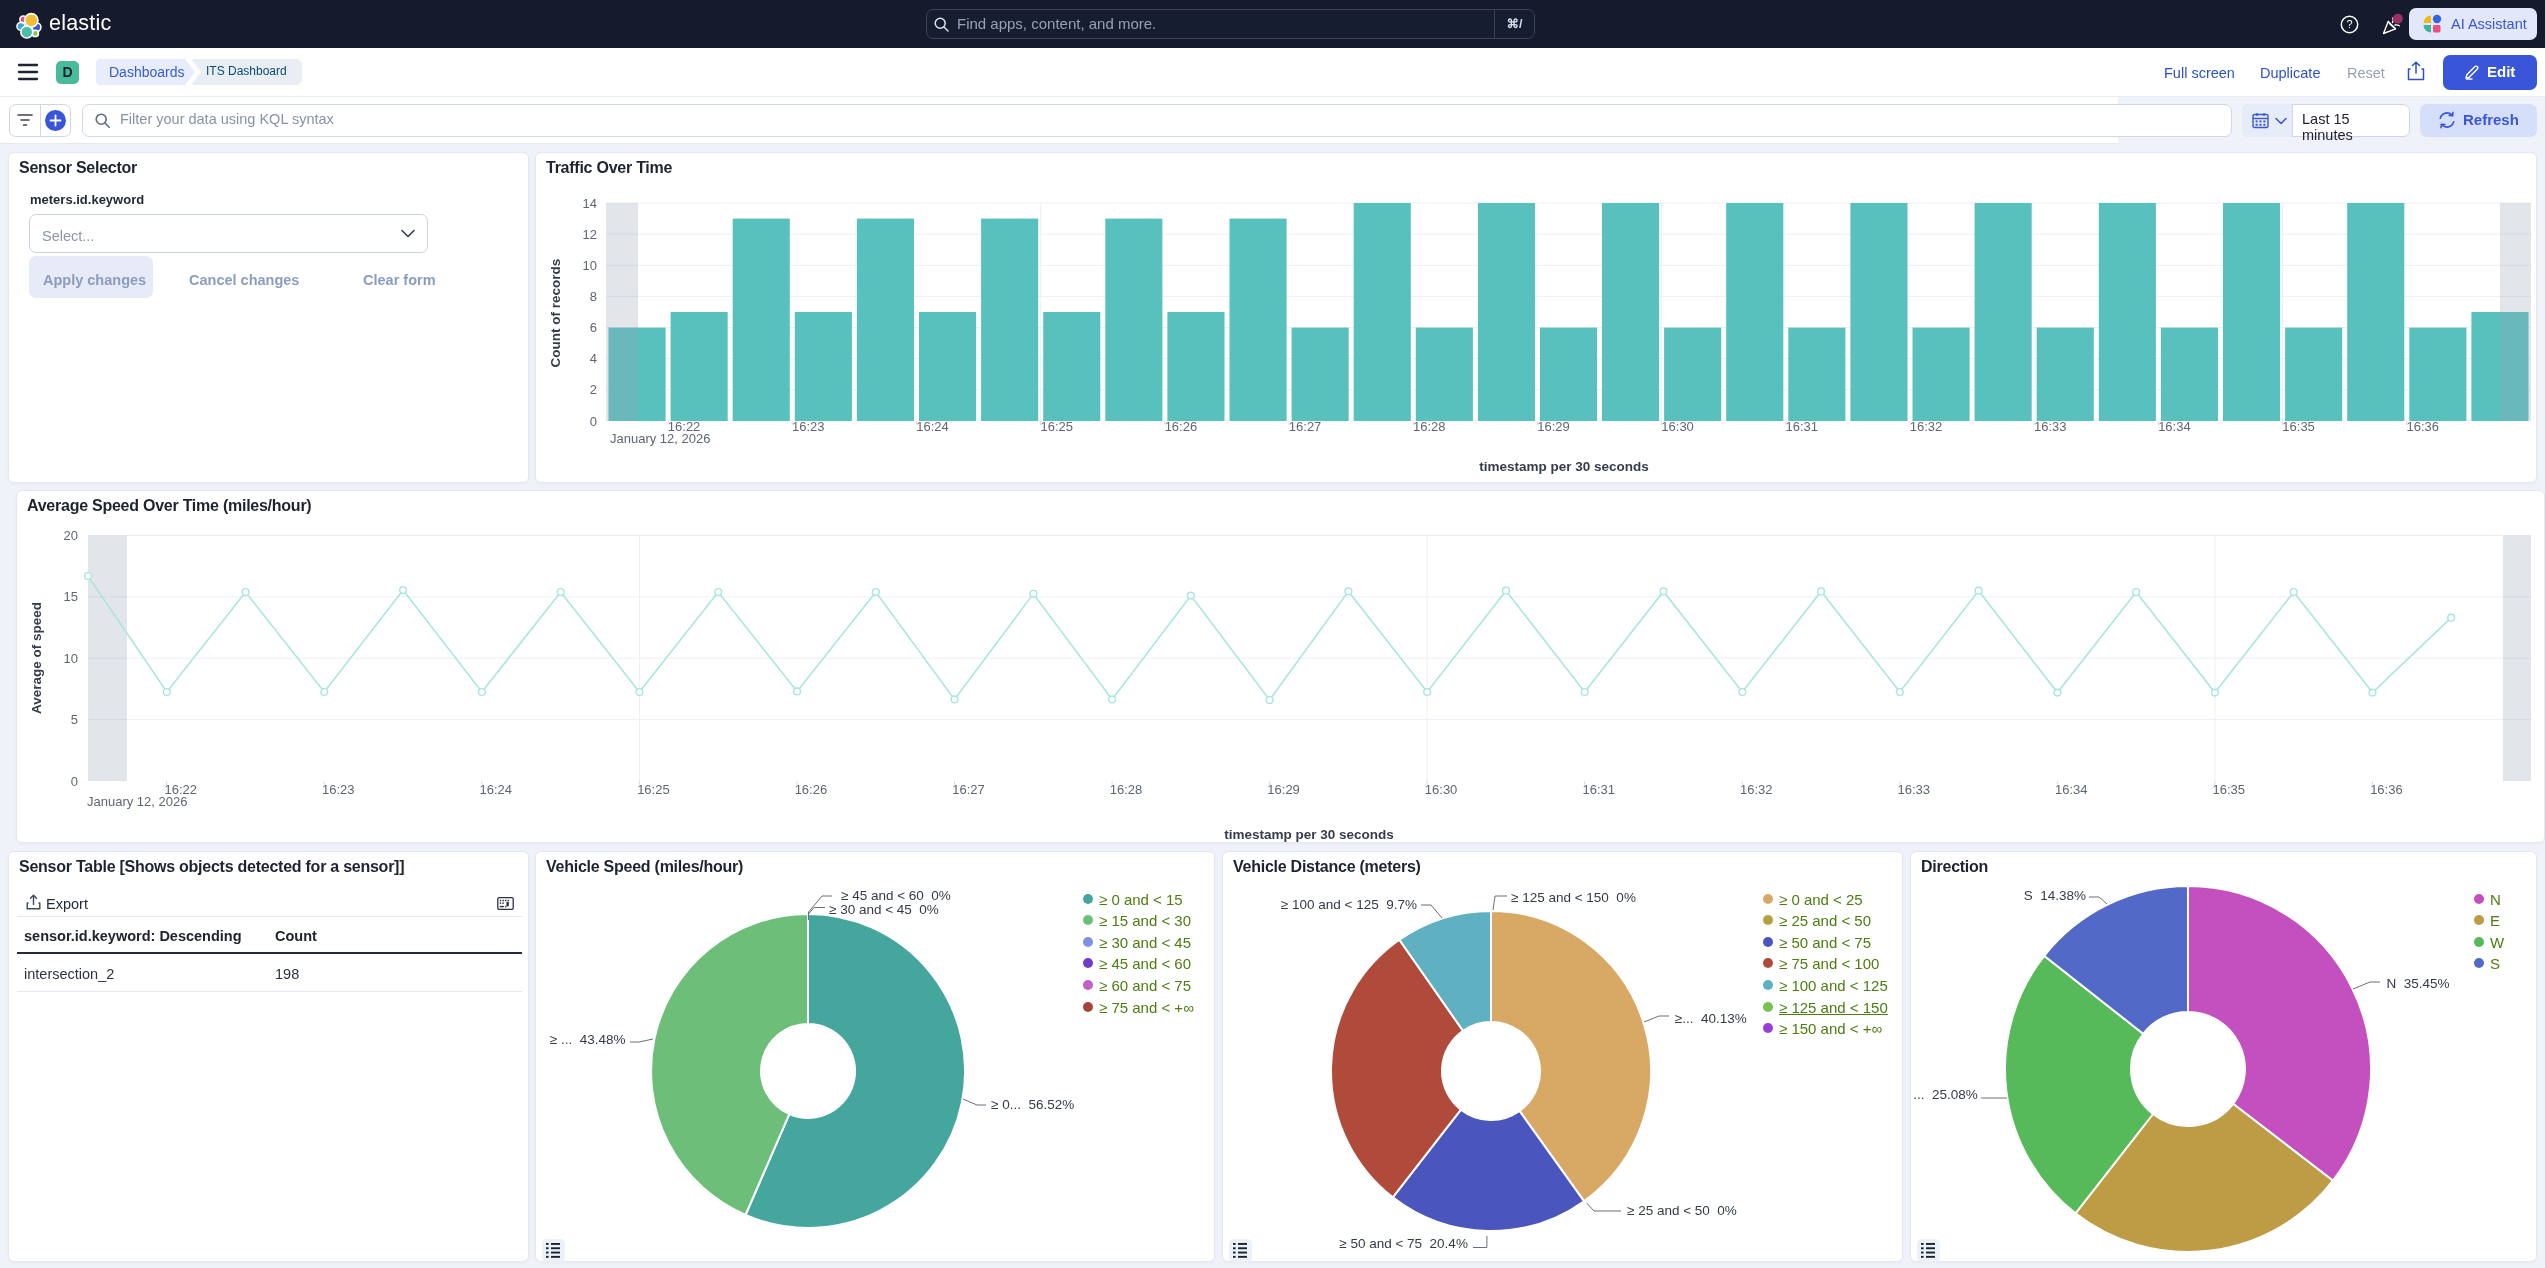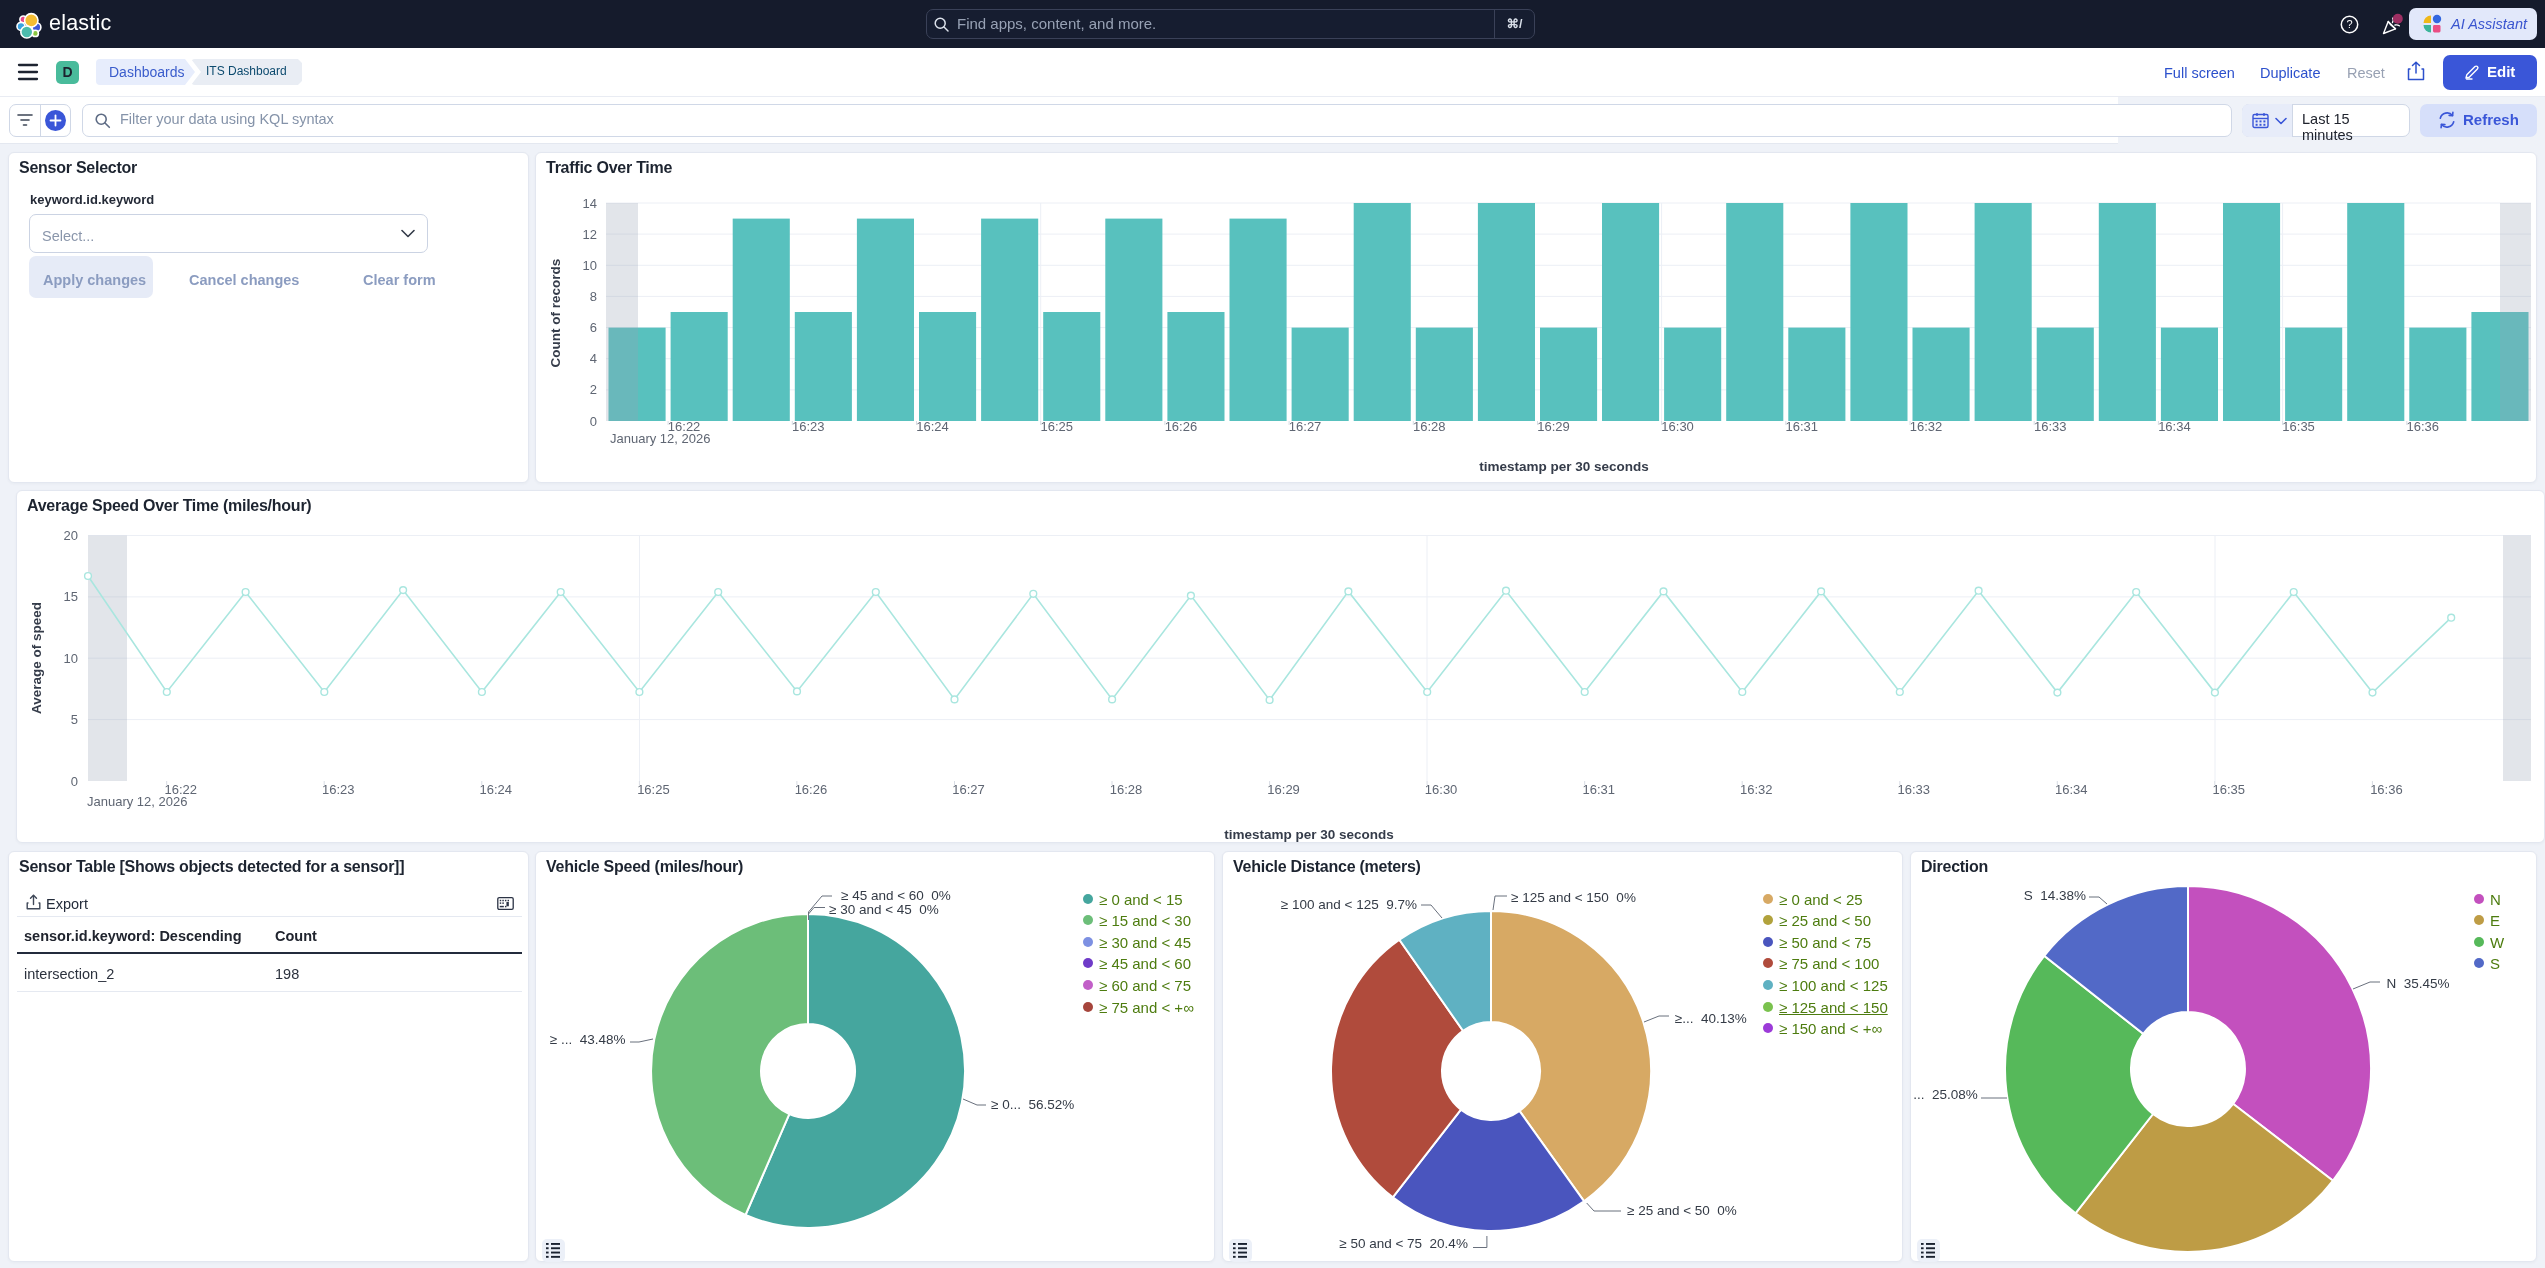--- a/index.html
+++ b/index.html
@@ -49,21 +49,21 @@
 </g>
 <circle cx="17.8" cy="5.8" r="5" fill="#9e2f63"></circle>
     </svg>
 <div class="abs" style="left:2409px;top:8px;width:128px;height:32px;background:#e2e8fa;border-radius:7px;"></div>
 <svg class="abs" style="left:2422px;top:14px" width="20" height="20" viewBox="0 0 20 20">
 <path d="M9 1.5 A7.5 7.5 0 0 0 1.5 9 L9 9 Z" fill="#f0b818"></path>
 <circle cx="15" cy="5" r="4.2" fill="#3367e0"></circle>
 <path d="M9 11 L9 18.5 A7.5 7.5 0 0 1 1.5 11 Z" fill="#3cb59a"></path>
 <rect x="11" y="11" width="7.5" height="7.5" rx="1.4" fill="#ea4d84"></rect>
     </svg>
-<div class="abs" style="left:2451px;top:16px;font-size:14.5px;font-weight:500;color:#3a55cf;font-style:italic;">AI Assistant</div>
+<div class="abs" style="left:2451px;top:16px;font-size:14.5px;font-weight:500;color:#3a55cf;">AI Assistant</div>
 </div>
 <div class="row2">
 <svg class="abs" style="left:17px;top:15px" width="22" height="18" viewBox="0 0 22 18">
       <g stroke="#1d2330" stroke-width="2.3" stroke-linecap="round">
         <line x1="2" y1="2" x2="20" y2="2"></line>
         <line x1="2" y1="9" x2="20" y2="9"></line>
         <line x1="2" y1="16" x2="20" y2="16"></line>
       </g>
     </svg>
 <div class="abs" style="left:56px;top:13px;width:23px;height:23px;background:#49bb9b;border-radius:5px;text-align:center;line-height:23px;font-size:14px;font-weight:700;color:#1c222e;">D</div>
@@ -141,21 +141,21 @@
         <path d="M14.5 4.5 A7 7 0 0 0 2.3 7.2"></path>
         <path d="M3.5 13.5 A7 7 0 0 0 15.7 10.8"></path>
         <path d="M14.9 1.2 L14.6 4.7 L11.1 4.4" stroke-linejoin="round"></path>
         <path d="M3.1 16.8 L3.4 13.3 L6.9 13.6" stroke-linejoin="round"></path>
       </g>
     </svg>
 <div class="abs" style="left:2463px;top:14px;font-size:15px;font-weight:600;color:#3a56d8;">Refresh</div>
 </div>
 <div class="panel" style="left:8px;top:152px;width:521px;height:331px;">
 <div class="ptitle">Sensor Selector</div>
-<div class="abs" style="left:21px;top:39px;font-size:13px;font-weight:600;color:#242a37;">keyword.id.keyword</div>
+<div class="abs" style="left:21px;top:39px;font-size:13px;font-weight:600;color:#242a37;">meters.id.keyword</div>
 <div class="abs" style="left:20px;top:61px;width:399px;height:39px;border:1px solid #cbd3e3;border-radius:7px;background:#fff;"></div>
 <div class="abs" style="left:33px;top:75px;font-size:14.5px;color:#8a96ab;">Select...</div>
 <svg class="abs" style="left:392px;top:76px" width="14" height="9" viewBox="0 0 14 9">
       <path d="M1 1.5 L7 7.5 L13 1.5" fill="none" stroke="#343b49" stroke-width="1.6" stroke-linecap="round" stroke-linejoin="round"></path>
     </svg>
 <div class="abs" style="left:20px;top:103px;width:124px;height:42px;background:#e6ebf7;border-radius:7px;"></div>
 <div class="abs" style="left:34px;top:119px;font-size:14.5px;font-weight:600;color:#8b9cc0;">Apply changes</div>
 <div class="abs" style="left:180px;top:119px;font-size:14.5px;font-weight:600;color:#8b9cc0;">Cancel changes</div>
 <div class="abs" style="left:354px;top:119px;font-size:14.5px;font-weight:600;color:#8b9cc0;">Clear form</div>
 </div>

